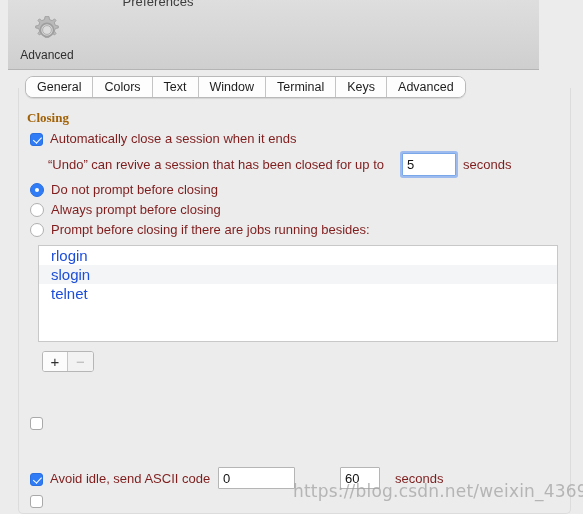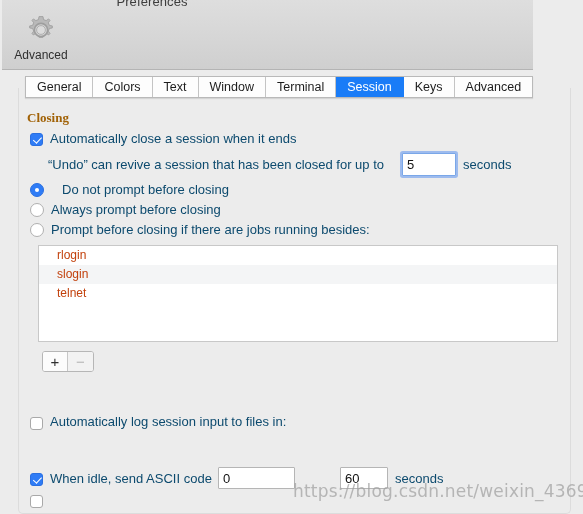--- a/index.html
+++ b/index.html
@@ -7,21 +7,21 @@
     margin: 0; padding: 0;
     width: 583px; height: 514px;
     overflow: hidden;
     font-family: "Liberation Sans", sans-serif;
     -webkit-font-smoothing: antialiased;
   }
   body { background: #ececec; position: relative; }
 
   
   #toolbar {
-    position: absolute; left: 2px; top: 0; width: 531px; height: 70px;
+    position: absolute; left: 8px; top: 0; width: 531px; height: 70px;
     background: linear-gradient(to bottom, #dedede 0%, #d6d6d6 55%, #cfcfcf 100%);
     border-bottom: 1px solid #b4b4b4;
   }
   #win-title {
     position: absolute; left: 0; top: -6px; width: 300px;
     text-align: center; font-size: 13px; color: #3d3d3d;
     font-weight: 400; letter-spacing: .1px;
   }
   #tb-item {
     position: absolute; left: 10px; top: 14px; width: 58px;
@@ -29,21 +29,21 @@
   }
   #tb-item .lbl { font-size: 12px; color: #2f2f2f; margin-top: 2px; }
   .gear-wrap { height: 32px; display: flex; align-items: center; justify-content: center; }
 
   
   #tabbar {
     position: absolute; left: 25px; top: 76px; height: 22px;
     display: flex; align-items: stretch;
     background: #fdfdfd;
     border: 1px solid #b9b9b9;
-    border-radius: 0;
+    border-radius: 8px;
     box-shadow: 0 1px 1px rgba(0,0,0,.10);
     overflow: hidden;
   }
   .tab {
     display: flex; align-items: center; justify-content: center;
     padding: 0 11px;
     font-size: 12.5px; color: #1d1d1d;
     border-right: 1px solid #c4c4c4;
     background: #fdfdfd;
     white-space: nowrap;
@@ -58,21 +58,21 @@
     background: #ececec; border: 1px solid #dcdcdc; border-top: none;
     border-radius: 0 0 5px 5px;
   }
 
   
   #content { position: absolute; left: 0; top: 98px; width: 583px; height: 416px; }
 
   .sec-title {
     position: absolute; font-size: 13px; font-weight: bold; color: #a16207; font-family: Liberation Serif, serif;
   }
-  .row-text { position: absolute; font-size: 13px; color: #0c4a6e; white-space: nowrap; }
+  .row-text { position: absolute; font-size: 13px; color: #7f1d1d; white-space: nowrap; }
 
   
   .cb {
     position: absolute; width: 13px; height: 13px; border-radius: 3px;
     border: 1px solid #a9a9a9; background: #ffffff;
   }
   .cb.on {
     background: #2f7cf6; border-color: #2a6fe0;
   }
   .cb.on::after {
@@ -100,21 +100,21 @@
   .tf.focus {
     border: 1px solid #7aa7e8;
     box-shadow: 0 0 0 2px rgba(92,148,240,.55);
   }
 
   
   #listbox {
     position: absolute; left: 38px; top: 245; background: #fff;
     border: 1px solid #c8c8c8;
   }
-  .li { font-size: 12px; color: #c2410c; padding: 1px 18px; height: 19px; line-height: 17px; }
+  .li { font-size: 15px; color: #1d4ed8; padding: 1px 12px; height: 19px; line-height: 17px; }
   .li:nth-child(odd) { background: #ffffff; }
   .li:nth-child(even) { background: #f4f5f6; }
 
   
   #pmbar {
     position: absolute; display: flex;
     border: 1px solid #b6b6b6; border-radius: 3px; overflow: hidden;
     background: #fcfcfc;
   }
   .pmbtn {
@@ -153,64 +153,62 @@
 </div>
 
 <div id="panel-edge"></div>
 
 <div id="tabbar">
   <div class="tab">General</div>
   <div class="tab">Colors</div>
   <div class="tab">Text</div>
   <div class="tab">Window</div>
   <div class="tab">Terminal</div>
-  <div class="tab active">Session</div>
   <div class="tab">Keys</div>
   <div class="tab">Advanced</div>
 </div>
 
 <div id="content">
 
   <div class="sec-title" style="left:27px; top:12px;">Closing</div>
 
   <div class="cb on" style="left:30px; top:35px;"></div>
   <div class="row-text" style="left:50px; top:33px;">Automatically close a session when it ends</div>
 
   <div class="row-text" style="left:48px; top:59px;">“Undo” can revive a session that has been closed for up to</div>
   <input class="tf focus" style="left: 402px; top: 55px; width: 54px; height: 23px;" value="5">
   <div class="row-text" style="left:463px; top:59px;">seconds</div>
 
   <div class="rb on" style="left:30px; top:85px;"></div>
-  <div class="row-text" style="left:51px; top:84px;margin-left:11px;">Do not prompt before closing</div>
+  <div class="row-text" style="left:51px; top:84px;">Do not prompt before closing</div>
 
   <div class="rb" style="left:30px; top:105px;"></div>
   <div class="row-text" style="left:51px; top:104px;">Always prompt before closing</div>
 
   <div class="rb" style="left:30px; top:125px;"></div>
   <div class="row-text" style="left:51px; top:124px;">Prompt before closing if there are jobs running besides:</div>
 
   <div id="listbox" style="left:38px; top:147px; width:520px; height:97px;">
     <div class="li">rlogin</div>
     <div class="li">slogin</div>
     <div class="li">telnet</div>
   </div>
 
   <div id="pmbar" style="left:42px; top:253px;">
     <div class="pmbtn">+</div>
     <div class="pmbtn">−</div>
   </div>
 
 
   <div class="cb" style="left:30px; top:319px;"></div>
-  <div class="row-text" style="left:50px; top:316px;">Automatically log session input to files in:</div>
 
   <div class="cb on" style="left:30px; top:375px;"></div>
-  <div class="row-text" style="left:50px; top:373px;">When idle, send ASCII code</div>
+  <div class="row-text" style="left:50px; top:373px;">Avoid idle, send ASCII code</div>
   <input class="tf" style="left: 218px; top: 369px; width: 77px; height: 22px;" value="0">
   <div class="row-text" style="left:302px; top:373px;margin-left:39px;">every</div>
-  <input class="tf" style="left: 340px; top: 369px; width: 48px; height: 22px;" value="60">
+  <input class="tf" style="left: 340px; top: 369px; width: 40px; height: 22px;" value="60">
   <div class="row-text" style="left:395px; top:373px;">seconds</div>
 
   <div class="cb" style="left:30px; top:397px;"></div>
 
 </div>
 
 <div id="watermark">https://blog.csdn.net/weixin_43697585</div>
 
 </body></html>

